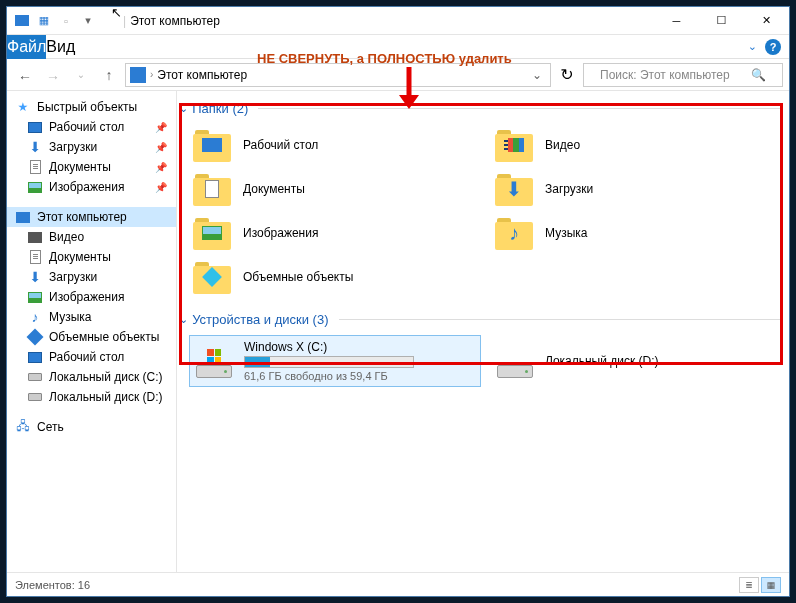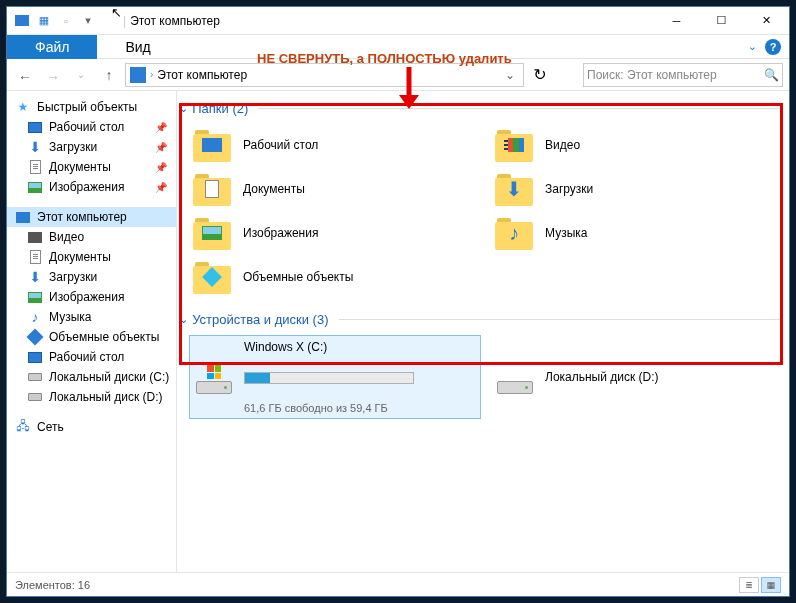--- a/index.html
+++ b/index.html
@@ -5,32 +5,32 @@
 * { box-sizing: border-box; margin: 0; padding: 0; font-family: "Segoe UI", Tahoma, sans-serif; }
 body { background: #0a1a2a; padding: 6px; width: 796px; height: 603px; overflow: hidden; }
 .window { background: #fff; width: 784px; height: 591px; border: 1px solid #4a7aa8; display: flex; flex-direction: column; position: relative; }
 .titlebar { height: 28px; display: flex; align-items: center; background: #fff; border-bottom: 1px solid #e5e5e5; }
 .tb-left { display: flex; align-items: center; gap: 4px; padding: 0 6px; }
 .qat-icon { width: 18px; height: 18px; display: flex; align-items: center; justify-content: center; font-size: 11px; }
 .tb-title { display: flex; align-items: center; gap: 4px; margin-left: 20px; font-size: 12px; color: #000; }
 .tb-right { margin-left: auto; display: flex; }
 .win-btn { width: 45px; height: 28px; display: flex; align-items: center; justify-content: center; font-size: 11px; }
 .ribbon-tabs { height: 24px; display: flex; align-items: center; border-bottom: 1px solid #e1e1e1; position: relative; }
-.rtab { padding: 0 28px; font-size: 14px; height: 24px; display: flex; align-items: center; }
+.rtab { padding: 0 0; font-size: 16px; height: 24px; display: flex; align-items: center; }
 .rtab.file { background: #1979ca; color: #fff; }
 .rtab-right { margin-left: auto; display: flex; align-items: center; gap: 8px; padding-right: 8px; }
 .help-circle { width: 16px; height: 16px; border-radius: 50%; background: #1979ca; color: #fff; display: flex; align-items: center; justify-content: center; font-size: 11px; font-weight: bold; }
 .navrow { height: 32px; display: flex; align-items: center; gap: 4px; padding: 0 6px; background: #fff; border-bottom: 1px solid #e5e5e5; }
 .nav-btn { width: 24px; height: 24px; display: flex; align-items: center; justify-content: center; font-size: 14px; color: #555; }
 .nav-btn.disabled { color: #bbb; }
 .addrbar { flex: 1; height: 24px; border: 1px solid #ccc; display: flex; align-items: center; padding: 0 4px; gap: 4px; font-size: 12px; }
 .addr-icon { width: 16px; height: 16px; background: #2b7cd3; display: inline-block; }
 .addr-drop { margin-left: auto; color: #666; padding: 0 4px; }
 .refresh-btn { width: 24px; height: 22px; display: flex; align-items: center; justify-content: center; border: 1px solid transparent; }
-.searchbar { width: 200px; height: 24px; border: 1px solid #ccc; display: flex; align-items: center; padding: 0 3px; font-size: 12px; color: #888; margin-left: 27px; }
+.searchbar { width: 200px; height: 24px; border: 1px solid #ccc; display: flex; align-items: center; padding: 0 16px; font-size: 12px; color: #888; }
 .search-ico { margin-left: auto; color: #666; }
 .body { flex: 1; display: flex; overflow: hidden; position: relative; }
 .sidebar { width: 170px; border-right: 1px solid #e5e5e5; padding: 6px 0; overflow: hidden; }
 .side-item { display: flex; align-items: center; gap: 6px; padding: 2px 8px 2px 20px; font-size: 12px; height: 20px; white-space: nowrap; }
 .side-item.root { padding-left: 8px; font-weight: normal; }
 .side-item.selected { background: #cce8ff; }
 .side-item .pin { color: #888; font-size: 10px; margin-left: auto; }
 .side-spacer { height: 10px; }
 .ico { width: 16px; height: 16px; display: inline-flex; align-items: center; justify-content: center; flex-shrink: 0; }
 .ico-star { color: #40a0ff; }
@@ -63,21 +63,21 @@
 .inner-vid::before { content:""; width:4px; background: repeating-linear-gradient(#ffd968 0 2px, #1a3a6e 2px 4px); }
 .inner-vid-body { flex:1; background: linear-gradient(90deg,#e94f37 33%,#3a9e3a 33% 66%,#2b7cd3 66%); }
 .inner-down { color: #2b7cd3; font-size: 20px; }
 .inner-music { color: #2b7cd3; font-size: 20px; }
 .drive-ico { width: 40px; height: 34px; display: flex; flex-direction: column; align-items: center; justify-content: flex-end; flex-shrink: 0; }
 .drive-body { width: 36px; height: 13px; background: #d8d8d8; border: 1px solid #999; border-radius: 2px; position: relative; }
 .drive-body::after { content:""; position:absolute; right:4px; top:4px; width:3px; height:3px; background:#6a6; border-radius:50%; }
 .drive-win { width: 14px; height: 14px; margin-bottom: 2px; display: grid; grid-template: 1fr 1fr / 1fr 1fr; gap: 1px; }
 .drive-win span:nth-child(1){background:#f25022;} .drive-win span:nth-child(2){background:#7fba00;} .drive-win span:nth-child(3){background:#00a4ef;} .drive-win span:nth-child(4){background:#ffb900;}
 .cd-disc { width: 28px; height: 28px; border-radius: 50%; background: radial-gradient(circle,#fff 20%,#ddd 25%,#eee 70%,#ccc); border: 1px solid #aaa; }
-.drive-info { display: flex; flex-direction: column; font-size: 12px; gap: 18px; }
+.drive-info { display: flex; flex-direction: column; font-size: 12px; gap: 2px; }
 .drive-bar { width: 170px; height: 12px; border: 1px solid #b0b0b0; background: #eaeaea; }
 .drive-bar-fill { height: 100%; background: #26a0da; }
 .drive-sub { font-size: 11px; color: #666; }
 .redbox { position: absolute; border: 3px solid #e30000; pointer-events: none; }
 .annot { position: absolute; color: #c2410c; font-size: 13px; font-weight: 600; pointer-events: none; }
 .arrow-svg { position: absolute; pointer-events: none; }
 .statusbar { height: 24px; border-top: 1px solid #e5e5e5; display: flex; align-items: center; padding: 0 8px; font-size: 11px; color: #555; }
 .status-right { margin-left: auto; display: flex; gap: 2px; }
 .view-btn { width: 20px; height: 16px; border: 1px solid #ccc; display: flex; align-items: center; justify-content: center; font-size: 9px; }
 .view-btn.active { background: #cce8ff; border-color: #83c0ef; }
@@ -211,21 +211,21 @@
       <div class="side-item">
           <span class="ico">
             <span class="ico-desktop"></span>
           </span>
           <span>Рабочий стол</span>
         </div>
       <div class="side-item">
           <span class="ico">
             <span class="ico-drive"></span>
           </span>
-          <span>Локальный диски (C:)</span>
+          <span>Локальный диск (C:)</span>
         </div>
       <div class="side-item">
           <span class="ico">
             <span class="ico-drive"></span>
           </span>
           <span>Локальный диск (D:)</span>
         </div>
       <div class="side-spacer"></div>
       <div class="side-item root">
           <span class="ico ico-net">🖧</span>

